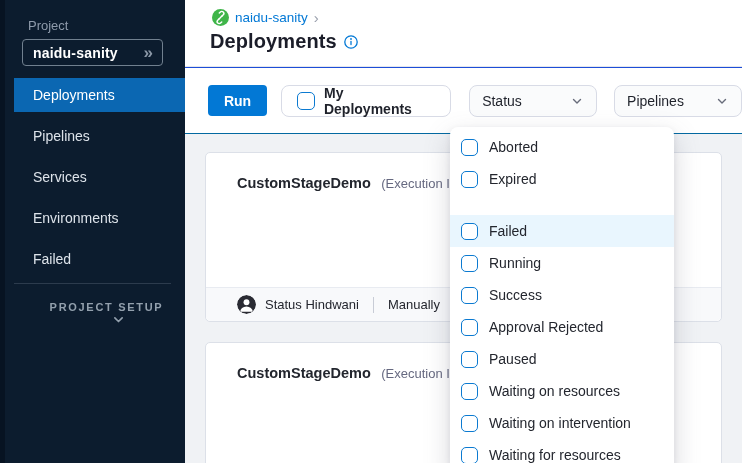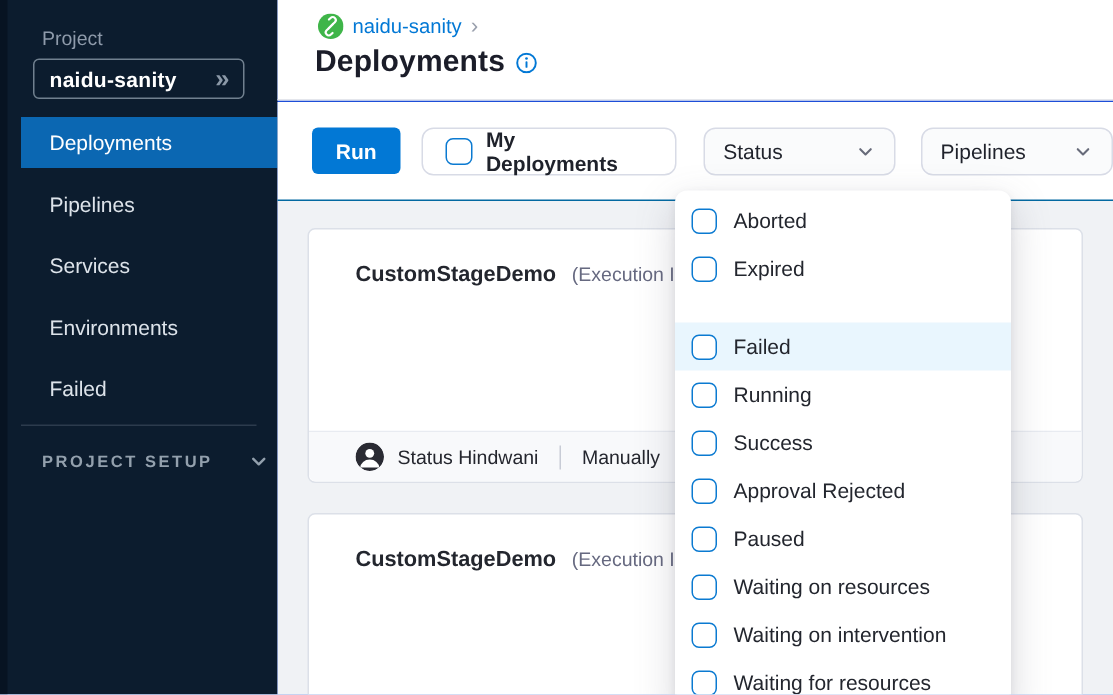--- a/index.html
+++ b/index.html
@@ -22,21 +22,21 @@
   .project-box .expand { margin-left:auto; color:#8b98a7; font-size:17px; line-height:1; font-weight:700; }
   .nav { margin-top:12px; }
   .nav-item {
     height:34px; margin:0 0 7px 14px; display:flex; align-items:center; padding-left:19px;
     font-size:14px; color:#dde3ea; cursor:pointer;
   }
   .nav-item.selected { background:#0b67b2; color:#fff; }
   .side-divider { margin:6px 14px 0 14px; border-top:1px solid #2c3b4d; }
   .section {
     margin:17px 0 0 28px; display:flex; align-items:center; font-size:11px;
-    letter-spacing:1.7px; color:#93a0ad; font-weight:700; cursor:pointer;
+    letter-spacing:1.7px; color:#93a0ad; font-weight:700; cursor:pointer;flex-direction:column;
   }
   .section svg { margin-left:24px; }
 
   
   .hdr { position:absolute; left:185px; top:0; right:0; height:67px; background:#fff; border-bottom:1px solid #e4e6ec; }
   .breadcrumb { position:absolute; left:27px; top:9px; display:flex; align-items:center; gap:6px; }
   .bc-link { color:#0278d5; font-size:13.5px; font-weight:500; cursor:pointer; }
   .bc-chev { color:#9aa0ad; font-size:15px; line-height:1; }
   .title-row { position:absolute; left:25px; top:30px; display:flex; align-items:center; gap:7px; }
   .page-title { font-size:20px; font-weight:700; color:#1b1d29; letter-spacing:.1px; }

